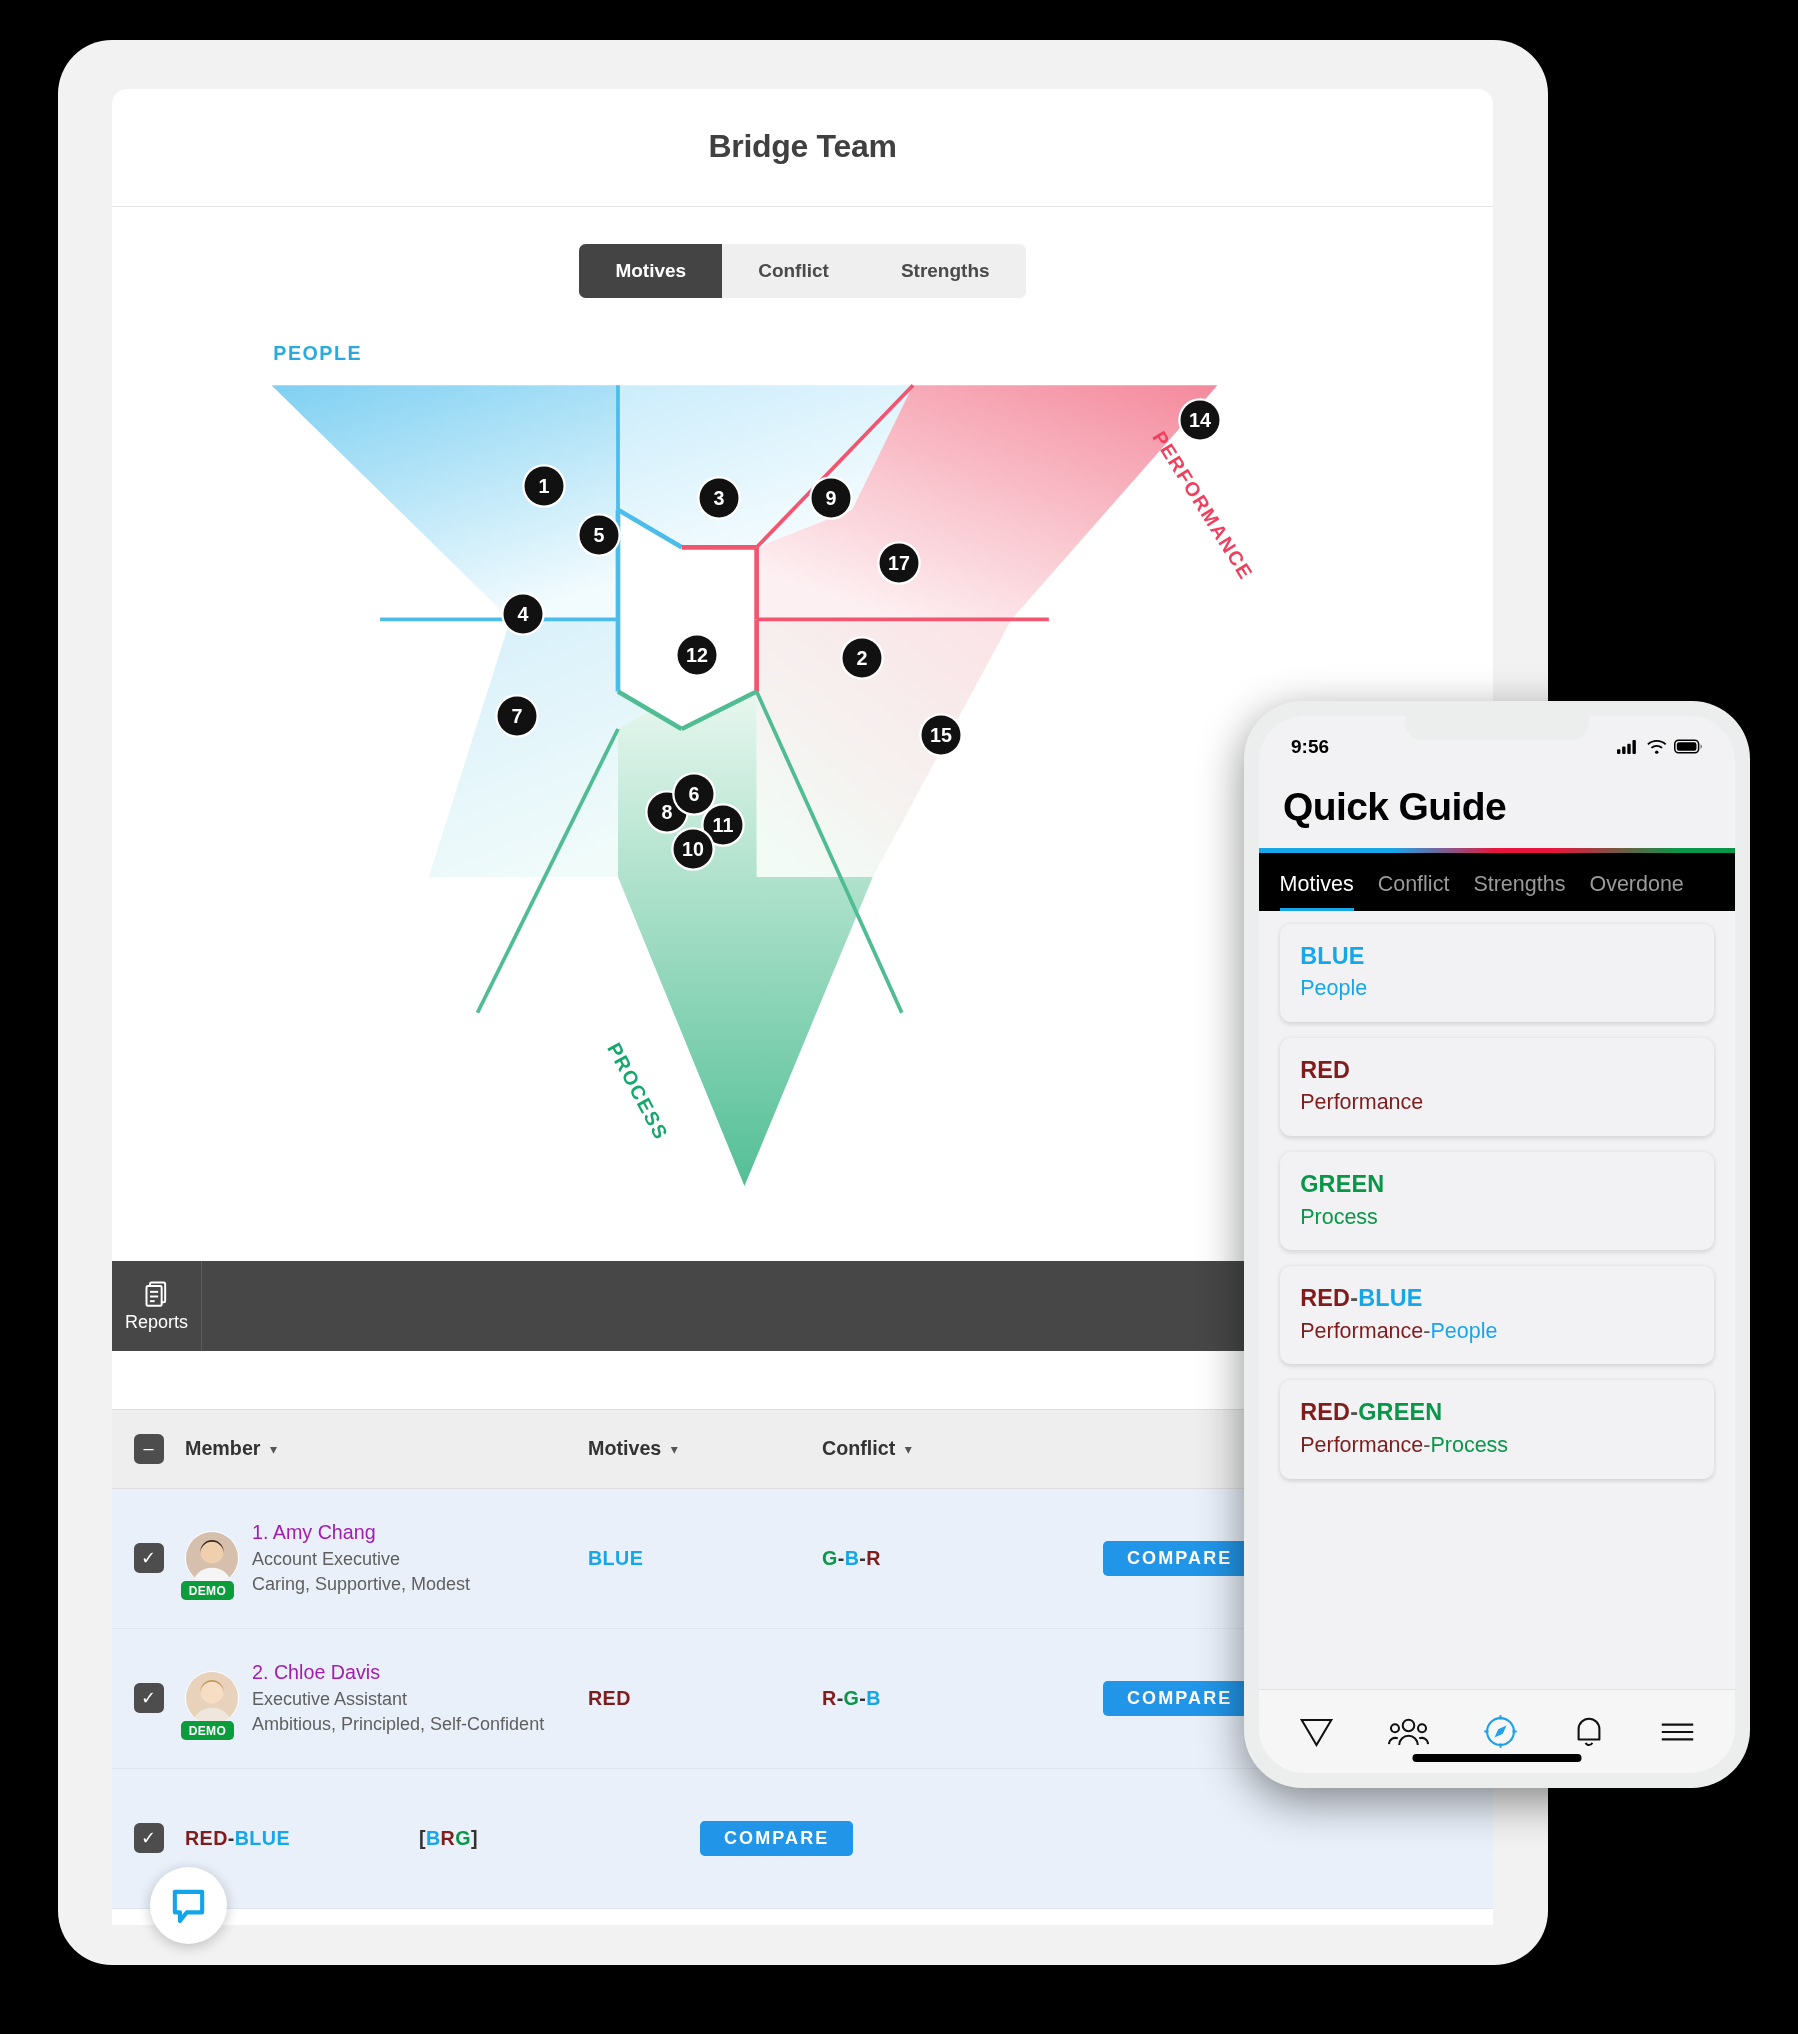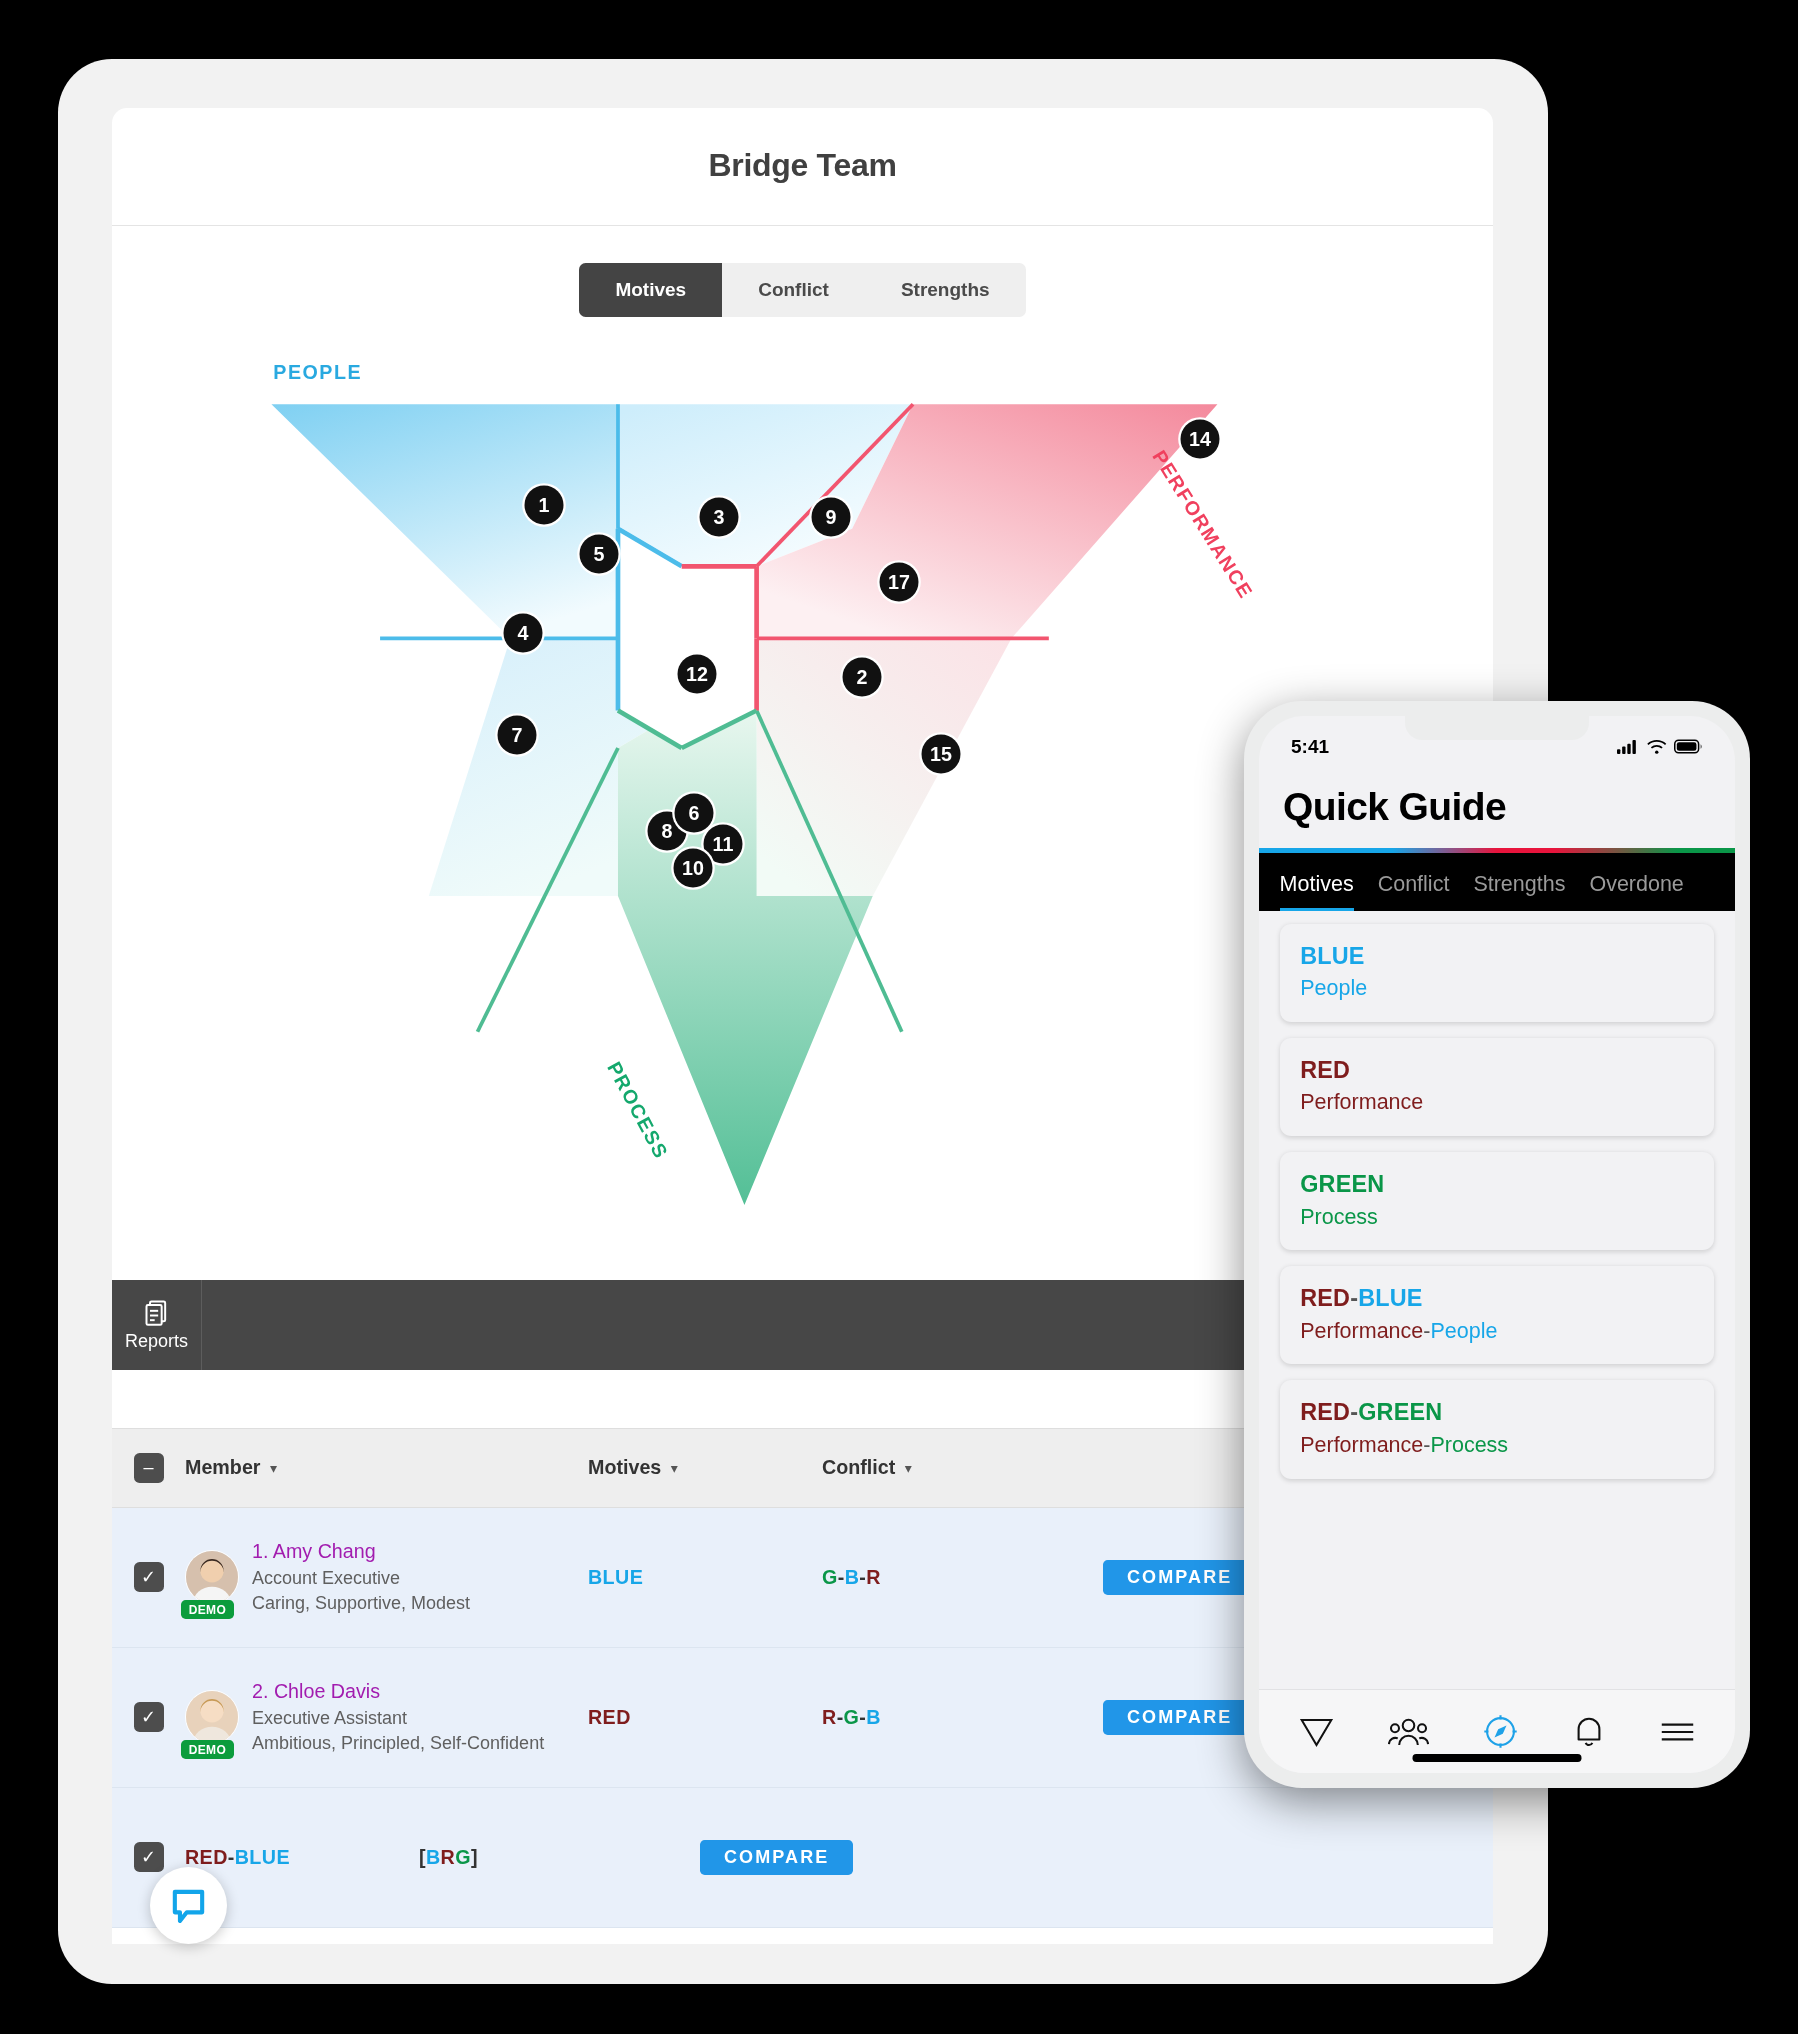--- a/index.html
+++ b/index.html
@@ -7,21 +7,21 @@
     width: 1799px; height: 2035px;
     background: #000000;
     font-family: "Liberation Sans", sans-serif;
     overflow: hidden;
   }
   #stage { position: relative; width: 1799px; height: 2035px; background: #000; }
 
   
   #tablet {
     position: absolute;
-    left: 58px; top: 59px;
+    left: 58px; top: 40px;
     width: 1490px; height: 1925px;
     background: #f2f2f2;
     border-radius: 54px;
     box-shadow: 0 9.4px 42px rgba(0,0,0,.55);
   }
   #tablet-screen {
     position: absolute;
     left: 54px; top: 49px;
     width: 1381px; height: 1836px;
     background: #ffffff;
@@ -481,21 +481,21 @@
     <svg width="41" height="41" viewBox="0 0 24 24" fill="none" stroke="#12a5ea" stroke-width="2.4">
       <path d="M4 4 H20 V16 H11 L7 21 V16 H4 Z" stroke-linejoin="round"></path>
     </svg>
   </div>
 
   <div id="phone">
     <div id="phone-screen">
       <div id="notch"></div>
 
       <div id="statusbar">
-        <span>5:41</span>
+        <span>9:56</span>
         <span class="status-icons">
           <svg width="22.5" height="16" viewBox="0 0 24 17">
             <rect x="0" y="11" width="3.6" height="5" rx="1" fill="#000"></rect>
             <rect x="5.5" y="8" width="3.6" height="8" rx="1" fill="#000"></rect>
             <rect x="11" y="5" width="3.6" height="11" rx="1" fill="#000"></rect>
             <rect x="16.5" y="1" width="3.6" height="15" rx="1" fill="#000"></rect>
           </svg>
           <svg width="21.5" height="16" viewBox="0 0 24 18" fill="none" stroke="#000" stroke-width="2.1">
             <path d="M2 6 A15 15 0 0 1 22 6"></path>
             <path d="M6 10 A9.5 9.5 0 0 1 18 10"></path>

